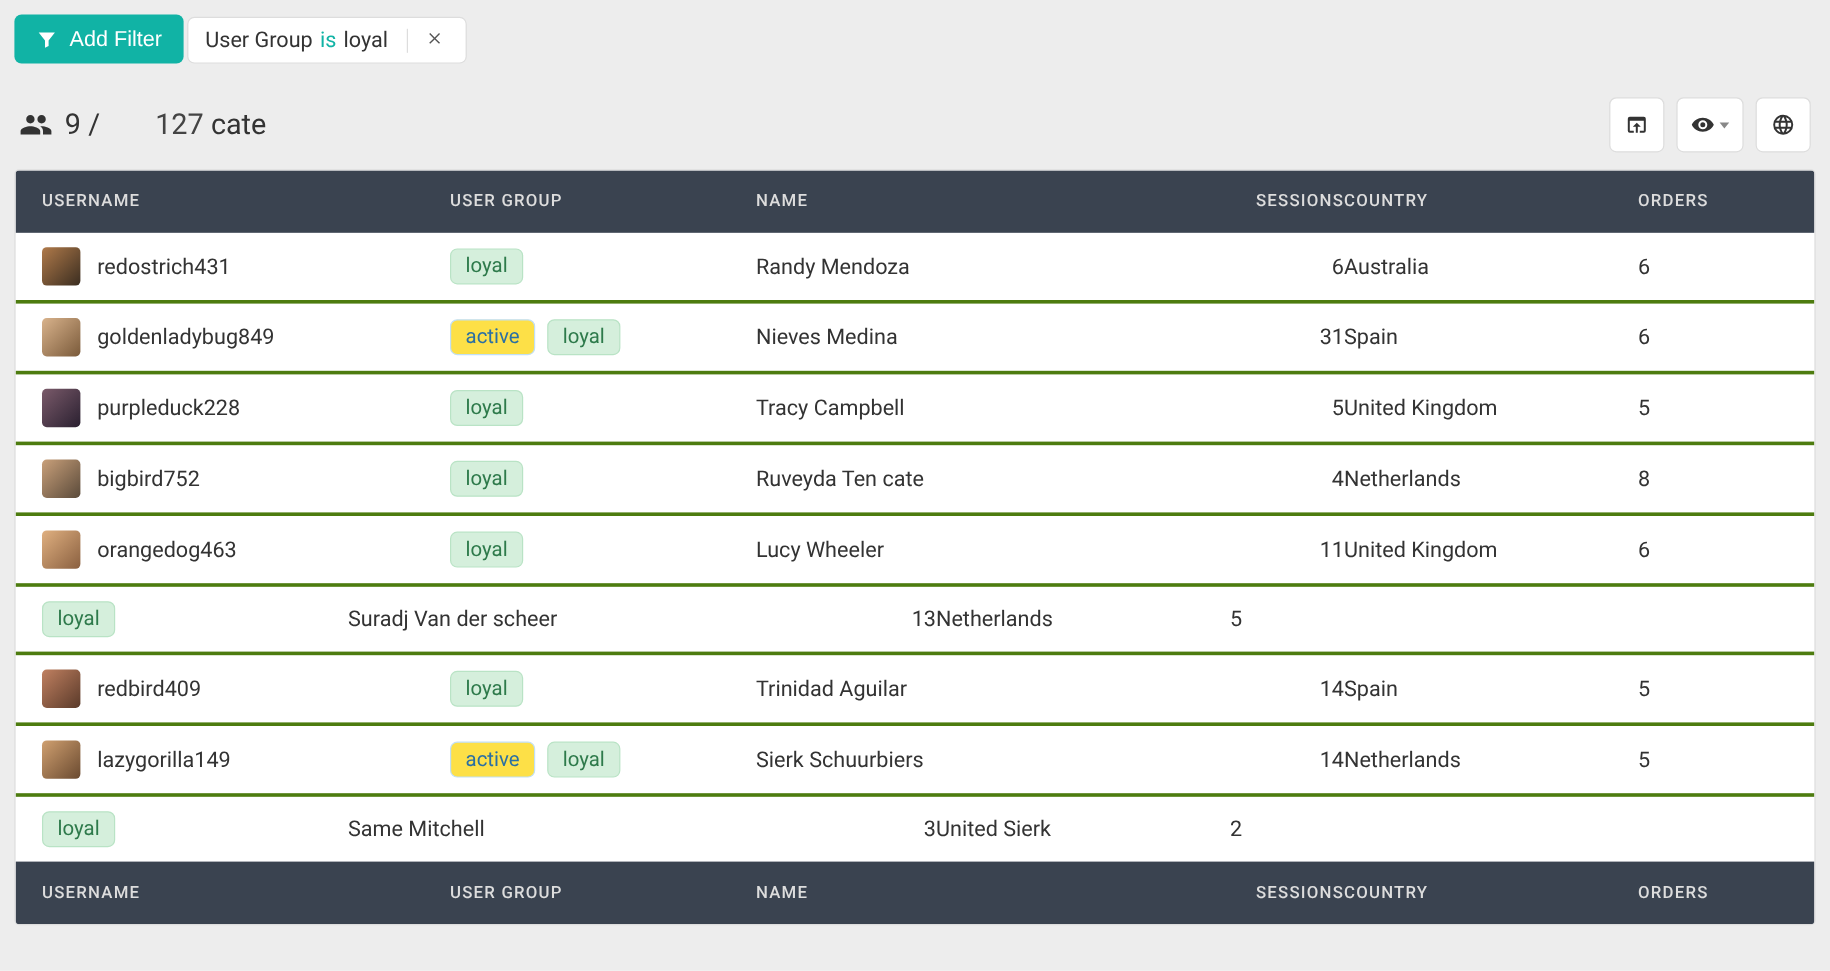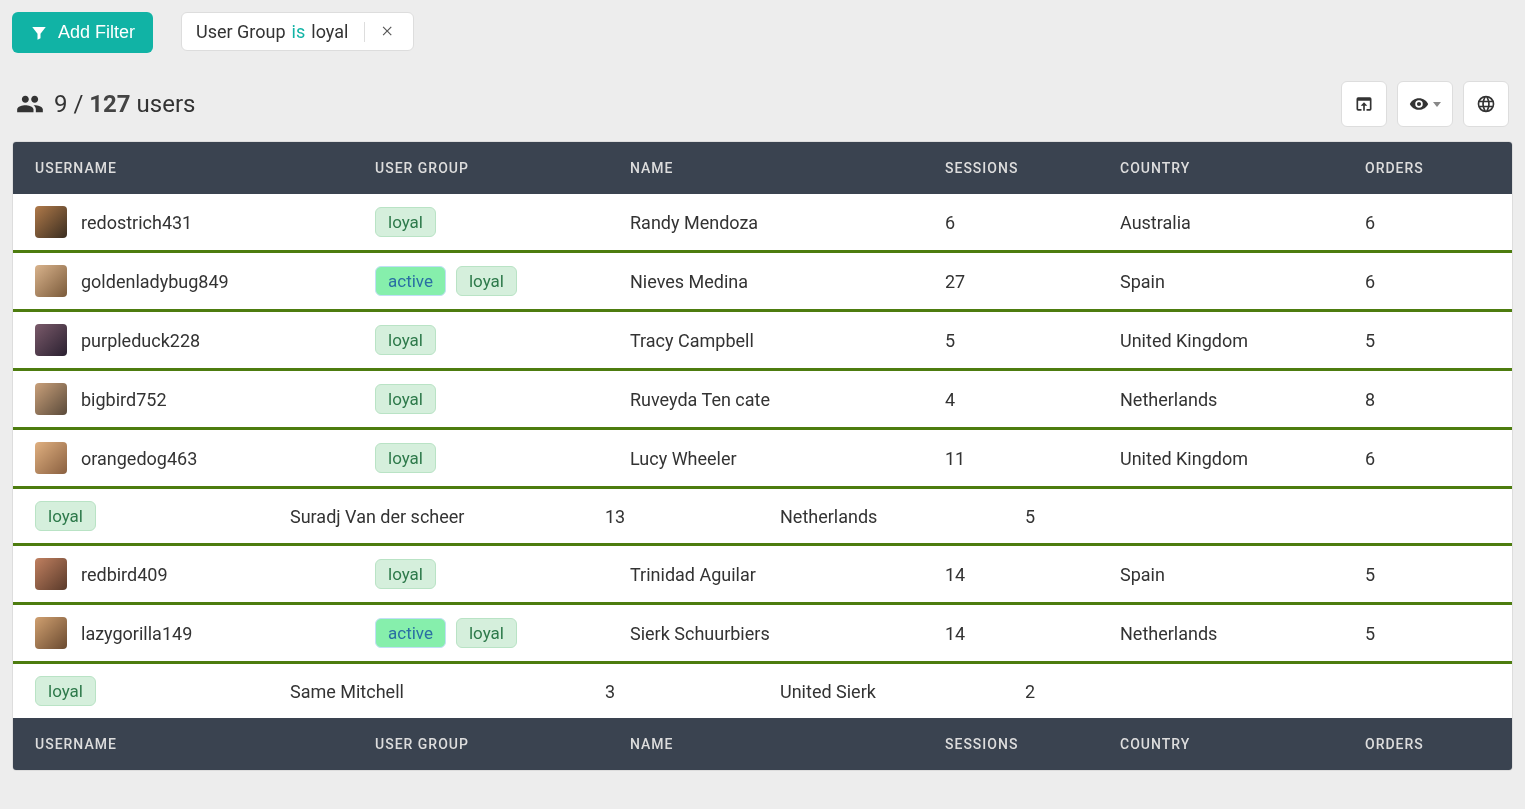--- a/index.html
+++ b/index.html
@@ -4,22 +4,22 @@
 <style>
 * { box-sizing: border-box; margin: 0; padding: 0; }
 body {
   font-family: -apple-system, BlinkMacSystemFont, "Segoe UI", Roboto, Helvetica, Arial, sans-serif;
   background: #ededed;
   color: #333;
   padding: 12px;
 }
 .filter-bar {
   display: flex;
-  gap: 28px;
-  align-items: flex-start;
+  gap: 3px;
+  align-items: flex-end;
   margin-bottom: 28px;
 }
 .add-filter-btn {
   background: #11b3a5;
   color: #fff;
   border: none;
   border-radius: 6px;
   padding: 10px 18px;
   font-size: 18px;
   display: flex;
@@ -51,21 +51,21 @@
   padding: 0 4px;
 }
 .summary-left {
   display: flex;
   align-items: center;
   gap: 10px;
   font-size: 24px;
   color: #444;
 }
 .summary-left svg { width: 28px; height: 28px; fill: #333; }
-.summary-left .count-bold { font-weight: 700; }
+.summary-left .count-bold { font-weight: 400; margin-left: 40px; }
 .summary-left .count-normal, .summary-left .label { font-weight: 400; color: #333; }
 .summary-right { display: flex; gap: 10px; }
 .icon-btn {
   background: #fff;
   border: 1px solid #ddd;
   border-radius: 6px;
   width: 46px;
   height: 46px;
   display: flex;
   align-items: center;
@@ -92,21 +92,21 @@
   color: #ddd;
   display: flex;
   padding: 18px 22px;
   font-size: 14px;
   letter-spacing: 1px;
 }
 .th { font-weight: 500; }
 .col-username { flex: 0 0 340px; }
 .col-group    { flex: 0 0 255px; }
 .col-name     { flex: 0 0 315px; }
-.col-sessions { flex: 0 0 175px; }
+.col-sessions { flex: 0 0 175px; text-align: right; }
 .col-country  { flex: 0 0 245px; }
 .col-orders   { flex: 1 1 auto; }
 .tbody .row {
   display: flex;
   align-items: center;
   padding: 12px 22px;
   border-top: 3px solid #4d7c0f;
   font-size: 18px;
   color: #333;
 }
@@ -122,21 +122,21 @@
 .username-cell { display: flex; align-items: center; }
 .tag {
   display: inline-block;
   padding: 4px 12px;
   border-radius: 6px;
   font-size: 17px;
   margin-right: 10px;
   border: 1px solid transparent;
 }
 .tag.loyal  { background: #d5efdc; color: #2e7a4b; border-color: #b9e3c5; }
-.tag.active { background: #86efac; color: #2a6fa3; border-color: #c1dff5; text-align: center; }
+.tag.active { background: #fde047; color: #2a6fa3; border-color: #c1dff5; text-align: center; }
 </style>
 </head>
 <body>
 
 <div class="filter-bar">
   <button class="add-filter-btn">
     <svg viewBox="0 0 24 24">
         <path d="M3 4h18l-7 9v6l-4 2v-8L3 4z"></path>
       </svg>
     <span>Add Filter</span>
@@ -156,21 +156,21 @@
 
 <div class="summary-row">
   <div class="summary-left">
     <svg viewBox="0 0 24 24">
         <path d="M16 11c1.66 0 3-1.34 3-3s-1.34-3-3-3-3 1.34-3 3 1.34 3 3 3zM8 11c1.66 0 3-1.34 3-3S9.66 5 8 5 5 6.34 5 8s1.34 3 3 3zm0 2c-2.33 0-7 1.17-7 3.5V19h14v-2.5C15 14.17 10.33 13 8 13zm8 0c-.29 0-.62.02-.97.05 1.16.84 1.97 1.97 1.97 3.45V19h6v-2.5c0-2.33-4.67-3.5-7-3.5z"></path>
       </svg>
     <span>
       <span class="count-normal">9</span>
       <span class="count-normal">/</span>
       <span class="count-bold">127</span>
-      <span class="label">users</span>
+      <span class="label">cate</span>
     </span>
   </div>
   <div class="summary-right">
     <button class="icon-btn">
       <svg viewBox="0 0 24 24">
           <path d="M19 4H5a2 2 0 0 0-2 2v12a2 2 0 0 0 2 2h4v-2H5V8h14v10h-4v2h4a2 2 0 0 0 2-2V6a2 2 0 0 0-2-2zm-7 6-4 4h3v6h2v-6h3l-4-4z"></path>
         </svg>
     </button>
     <button class="icon-btn wide">
       <svg viewBox="0 0 24 24">
@@ -207,21 +207,21 @@
         <div class="col-country">Australia</div>
         <div class="col-orders">6</div>
       </div>
       <div class="row">
         <div class="col-username username-cell">
           <span class="avatar" style="background: linear-gradient(135deg, rgb(217, 179, 140), rgb(122, 90, 58));"></span>
           <span>goldenladybug849</span>
         </div>
         <div class="col-group"><span class="tag active">active</span><span class="tag loyal">loyal</span></div>
         <div class="col-name">Nieves Medina</div>
-        <div class="col-sessions">27</div>
+        <div class="col-sessions">31</div>
         <div class="col-country">Spain</div>
         <div class="col-orders">6</div>
       </div>
       <div class="row">
         <div class="col-username username-cell">
           <span class="avatar" style="background: linear-gradient(135deg, rgb(122, 90, 106), rgb(42, 32, 48));"></span>
           <span>purpleduck228</span>
         </div>
         <div class="col-group"><span class="tag loyal">loyal</span></div>
         <div class="col-name">Tracy Campbell</div>

